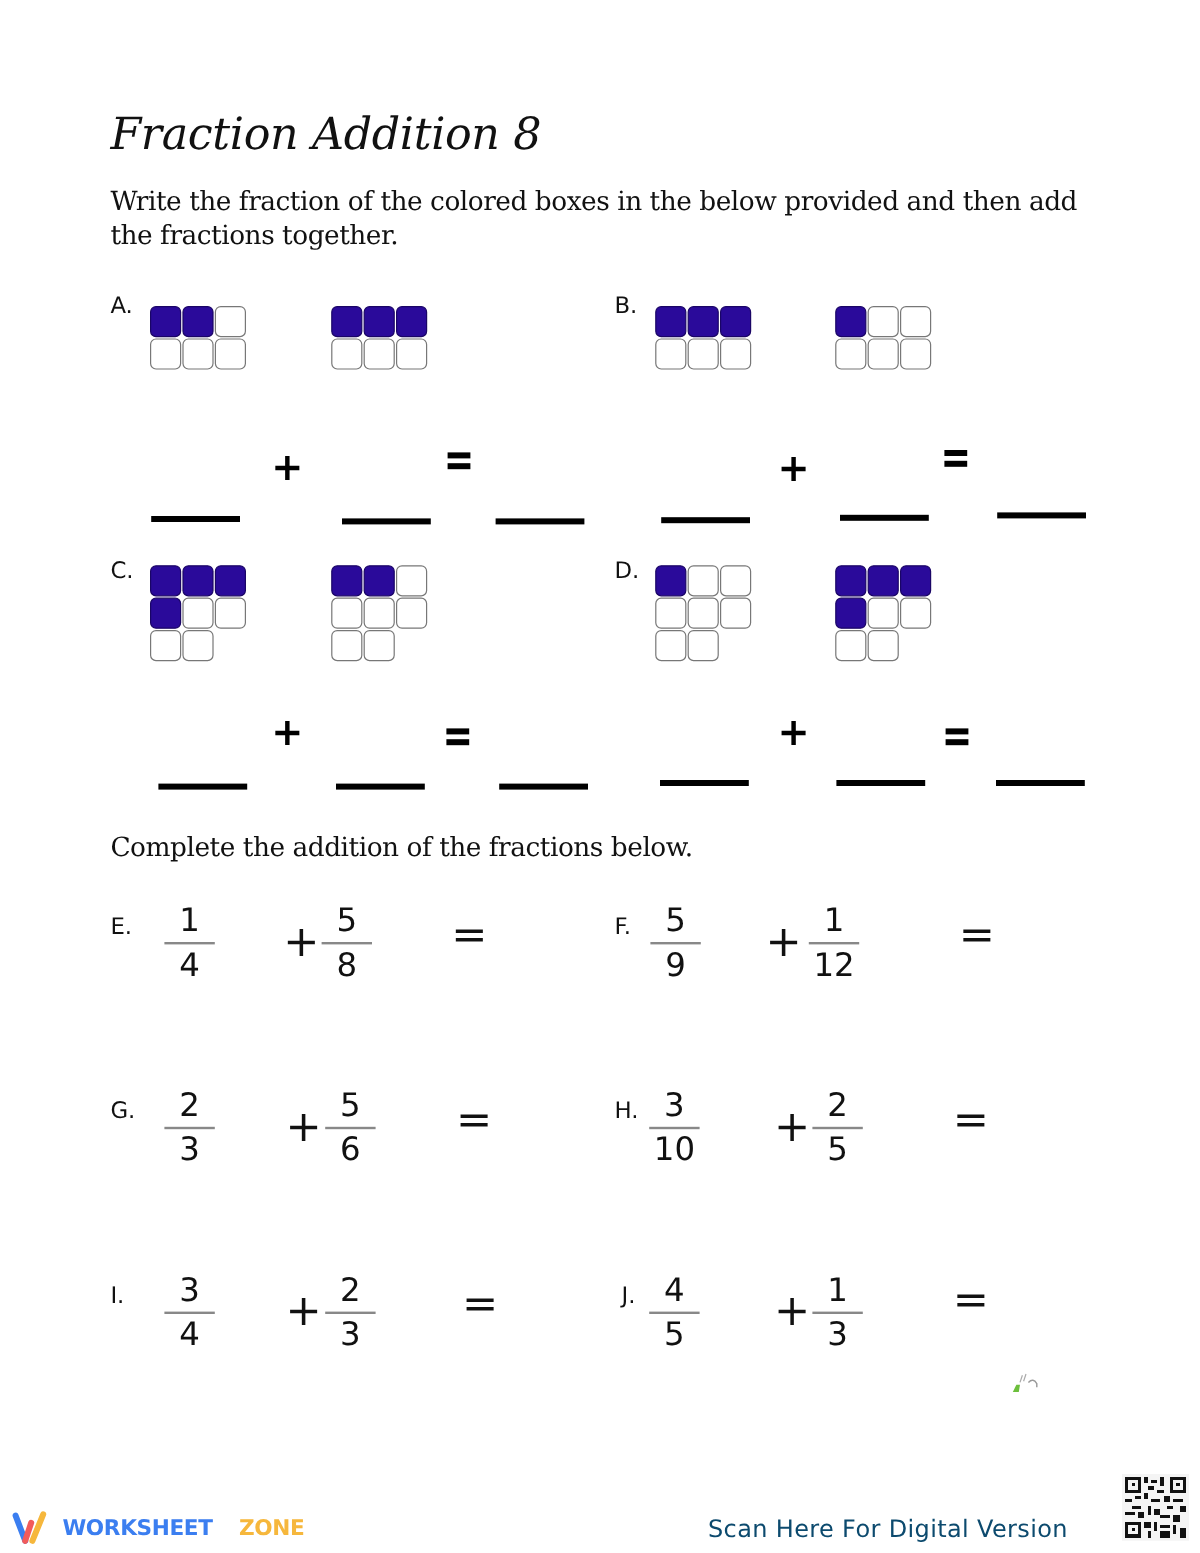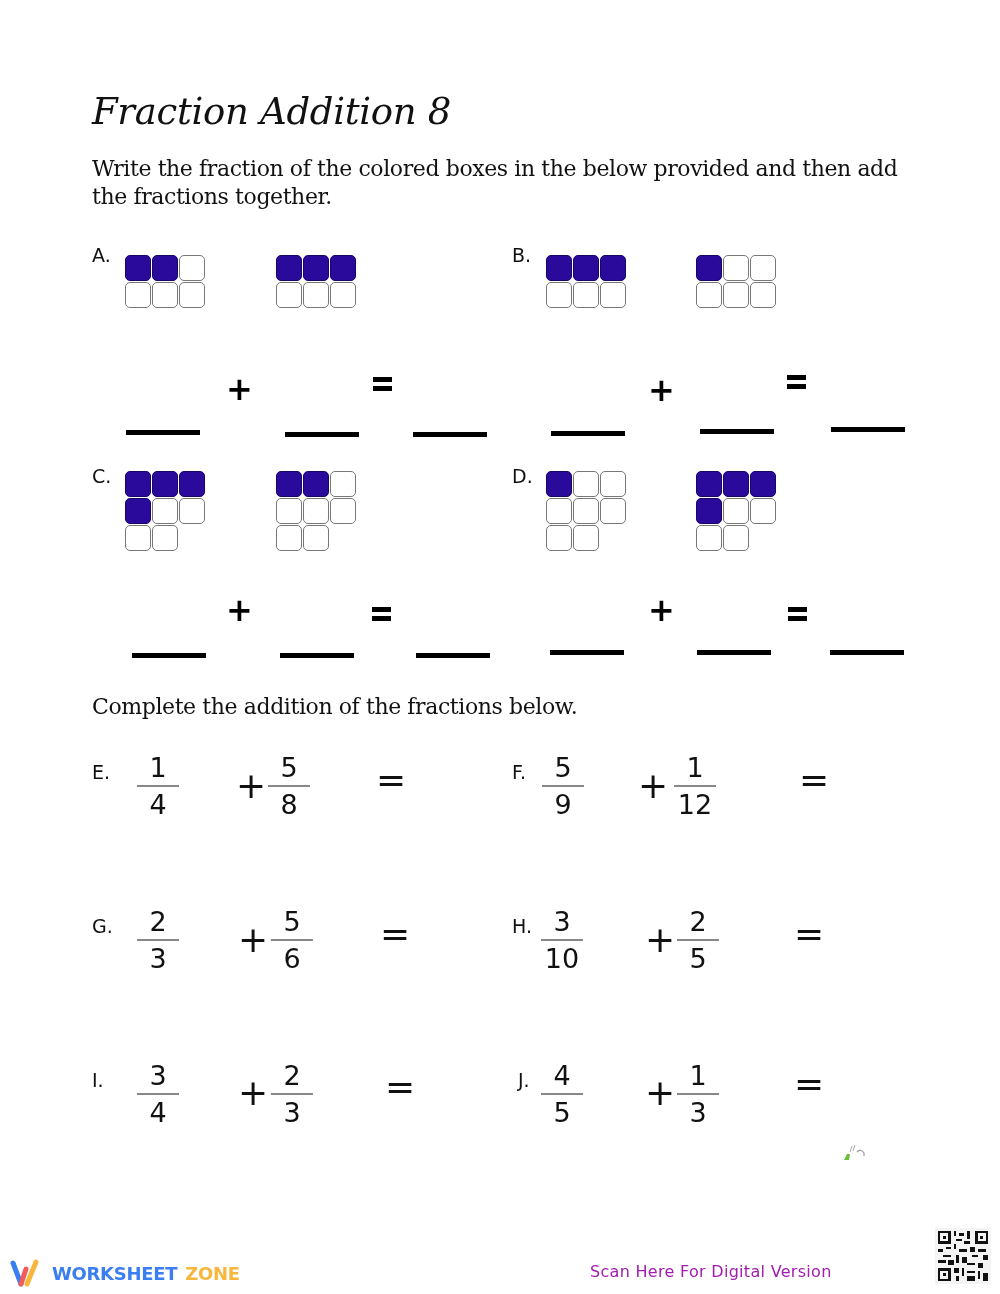--- a/index.html
+++ b/index.html
@@ -66,24 +66,24 @@
     .plabel {
       position: absolute; font-family: "DejaVu Sans", sans-serif; font-size: 19px; color: #111;
     }
 
     .footer-logo { position: absolute; left: 10px; top: 1258px; display: flex; align-items: center; }
     .logo-mark { width: 36px; height: 30px; position: relative; margin-right: 6px; }
     .logo-text {
       font-family: "DejaVu Sans", sans-serif; font-weight: bold; font-size: 18px; letter-spacing: -0.3px;
     }
     .logo-text .w { color: #3b7ef0; }
-    .logo-text .z { color: #f6b73c; margin-left: 8px; }
+    .logo-text .z { color: #f6b73c; margin-left: 22px; }
     .scan-text {
       position: absolute; left: 590px; top: 1262px;
-      font-family: "DejaVu Sans", sans-serif; font-size: 16px; color: #a21caf; letter-spacing: 0.3px;
+      font-family: "DejaVu Sans", sans-serif; font-size: 20px; color: #0c4a6e; letter-spacing: 0.3px;
     }
     .qr { position: absolute; left: 935px; top: 1228px; width: 56px; height: 56px; }
     .stray { position: absolute; left: 842px; top: 1142px; width: 30px; height: 24px; }
   </style>
 </head>
 <body>
 
 <div>
 
   <h1 class="title">Fraction Addition 8</h1>

